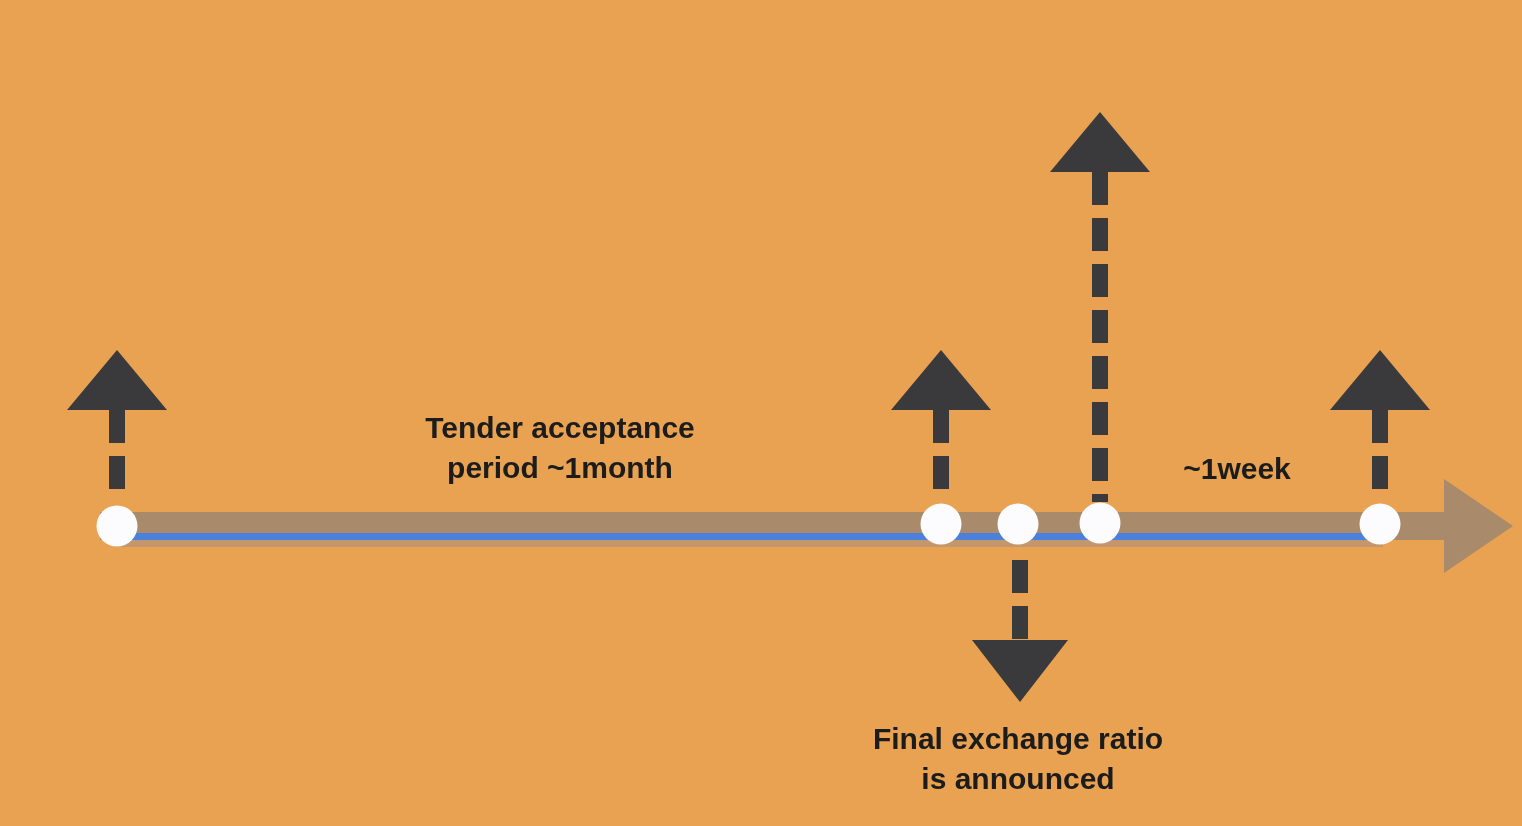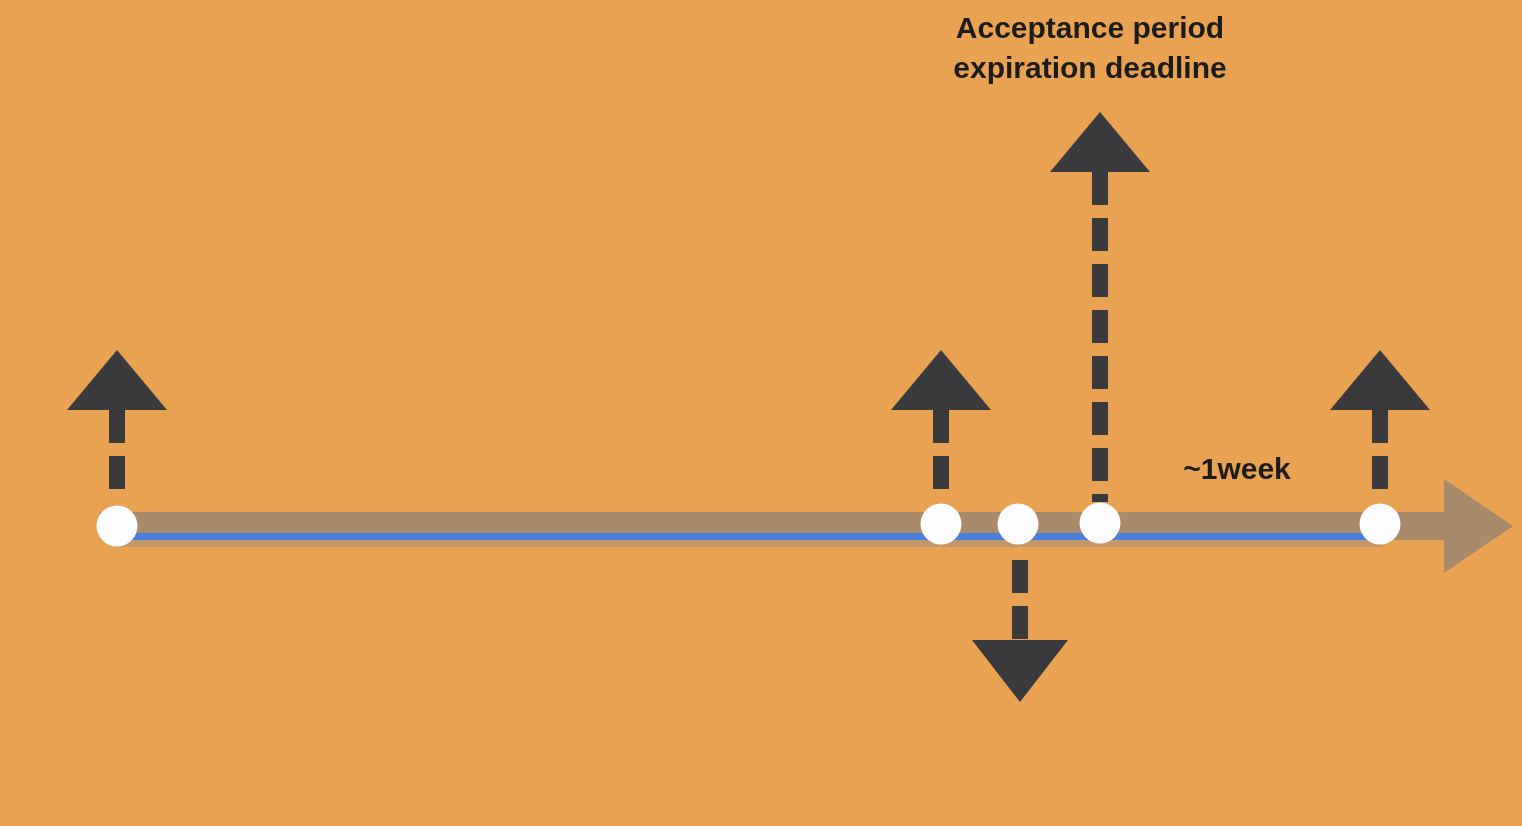--- a/index.html
+++ b/index.html
@@ -111,22 +111,24 @@
     <div class="tri-down"></div>
   </div>
 
   <div class="dot" style="left:117px;top:526px"></div>
   <div class="dot" style="left:941px;top:524px"></div>
   <div class="dot" style="left:1018px;top:524px"></div>
   <div class="dot" style="left:1100px;top:523px"></div>
   <div class="dot" style="left:1380px;top:524px"></div>
 
 
+  <div class="label" style="left:560px;top:408px">Tender acceptance
+period ~1month</div>
 
 
-  <div class="label" style="left:1090px;top:8px">Acceptance period
-expiration deadline</div>
 
   <div class="label" style="left:1237px;top:449px">~1week</div>
 
 
+  <div class="label" style="left:1018px;top:719px">Final exchange ratio
+is announced</div>
 
 </div>
 
 </body></html>

